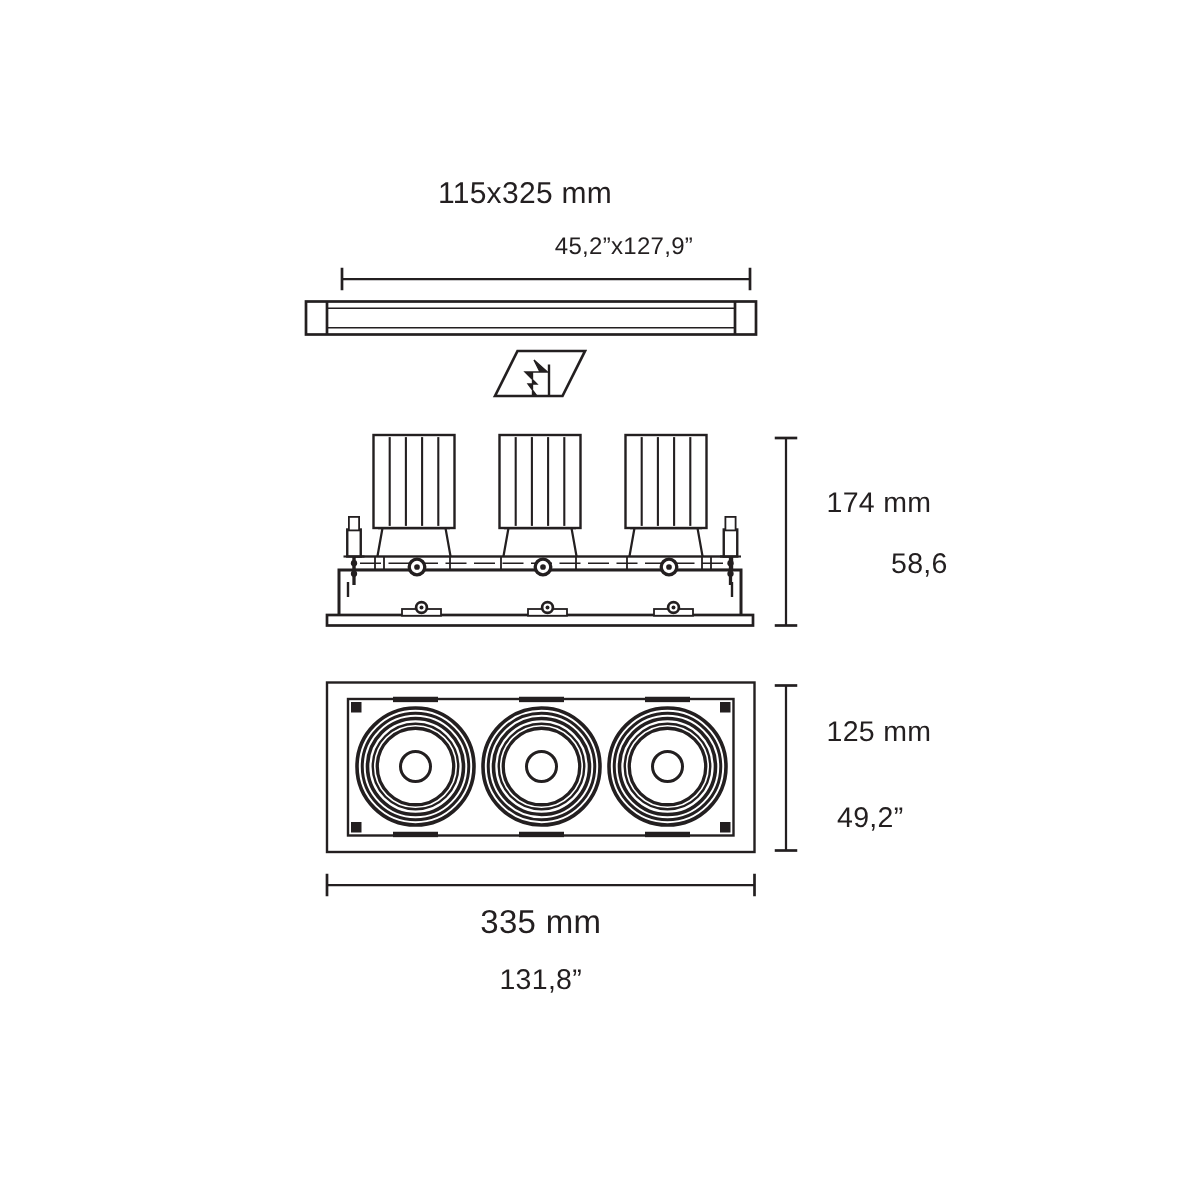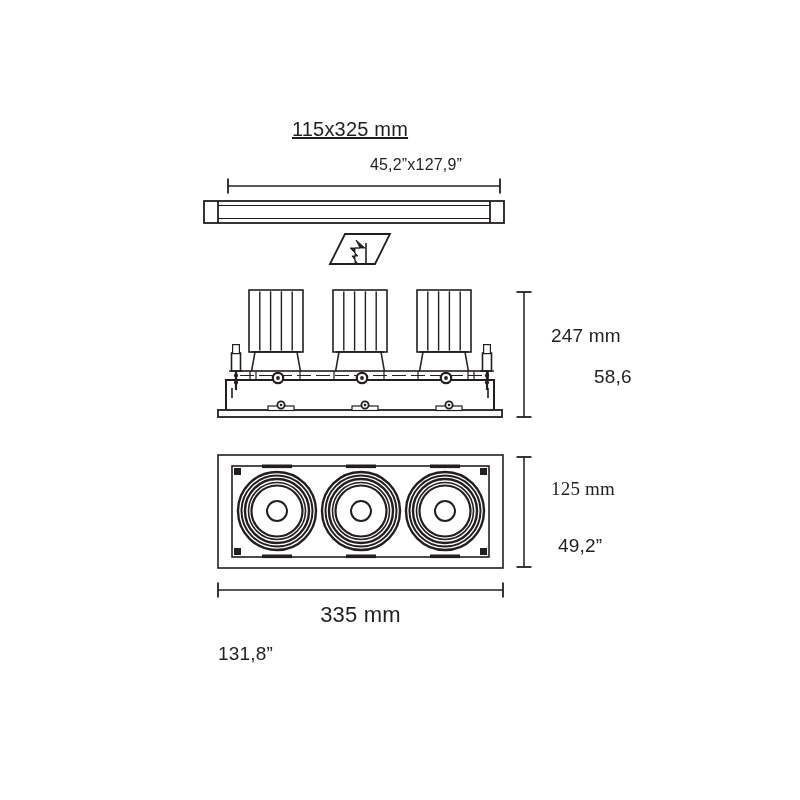--- a/index.html
+++ b/index.html
@@ -25,54 +25,53 @@
     position: absolute;
     font-family: "Liberation Sans", sans-serif;
     color: #231f20;
     white-space: nowrap;
     letter-spacing: 0.2px;
   }
   .t-top-mm {
     left: 0; top: 118px; width: 700px;
     text-align: center;
     font-size: 20px;
-    text-decoration: underline;
   }
   .t-top-in {
     left: 0; top: 156px; width: 800px;
     text-align: center;
     font-size: 16px;
     margin-left: 16px;
   }
   .t-h-mm {
     left: 551px; top: 325px;
     font-size: 19px;
   }
   .t-h-in {
     left: 559px; top: 366px;
     font-size: 19px;
     margin-left: 35px;
   }
   .t-d-mm {
     left: 551px; top: 478px;
     font-size: 19px;
-    font-family: Liberation Serif, serif;
   }
   .t-d-in {
     left: 558px; top: 519px;
     font-size: 19px;
     margin-top: 16px;
   }
   .t-w-mm {
     left: 218px; top: 602px; width: 285px;
     text-align: center;
     font-size: 22px;
   }
   .t-w-in {
     left: 218px; top: 643px; width: 285px;
+    text-align: center;
     font-size: 19px;
   }
 </style>
 </head>
 <body>
 
 <div id="sheet">
 
   <svg id="dwg" width="800" height="800" viewBox="0 0 800 800" xmlns="http://www.w3.org/2000/svg">
 
@@ -253,21 +252,21 @@
       <line x1="218" y1="582.5" x2="218" y2="597.5" stroke="#231f20" stroke-width="1.8"></line>
       <line x1="503" y1="582.5" x2="503" y2="597.5" stroke="#231f20" stroke-width="1.8"></line>
     </g>
 
   </svg>
 
   
   <div class="dim-text t-top-mm">115x325 mm</div>
   <div class="dim-text t-top-in">45,2”x127,9”</div>
 
-  <div class="dim-text t-h-mm">247 mm</div>
+  <div class="dim-text t-h-mm">174 mm</div>
   <div class="dim-text t-h-in">58,6</div>
 
   <div class="dim-text t-d-mm">125 mm</div>
   <div class="dim-text t-d-in">49,2”</div>
 
   <div class="dim-text t-w-mm">335 mm</div>
   <div class="dim-text t-w-in">131,8”</div>
 
 </div>
 

